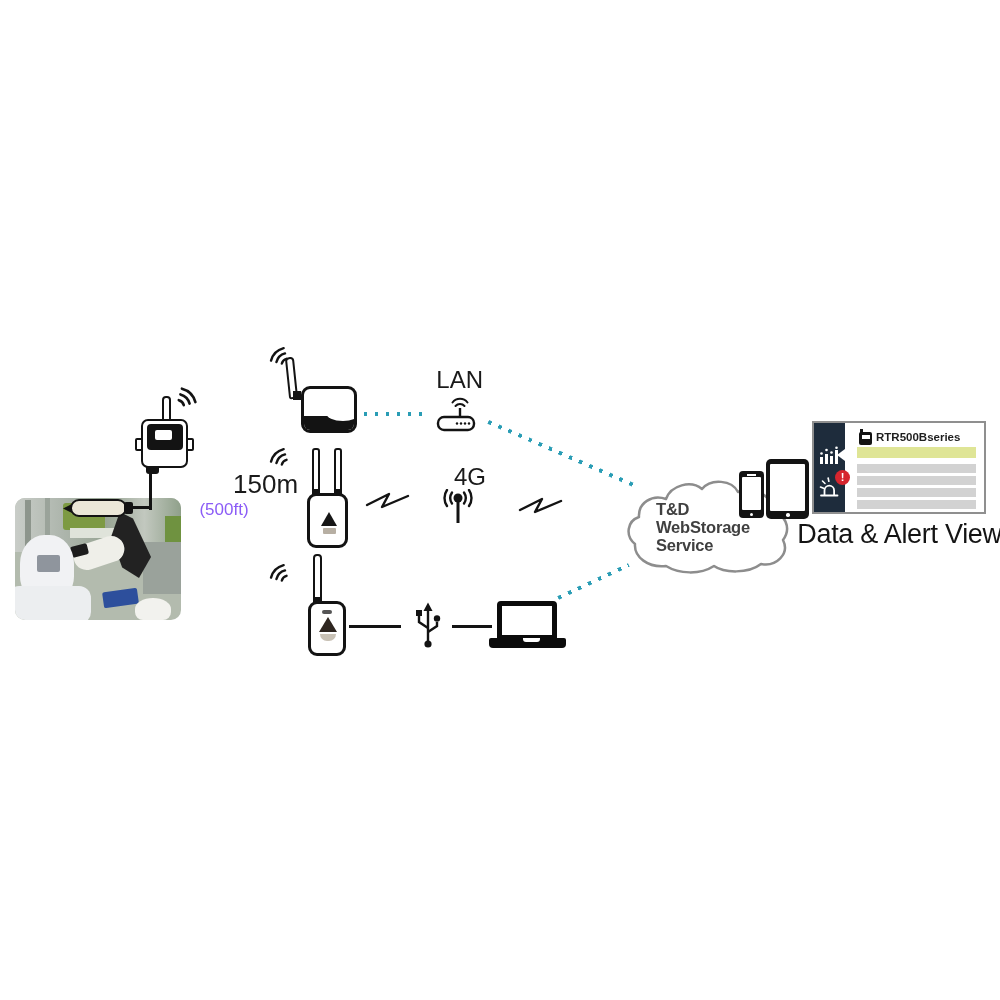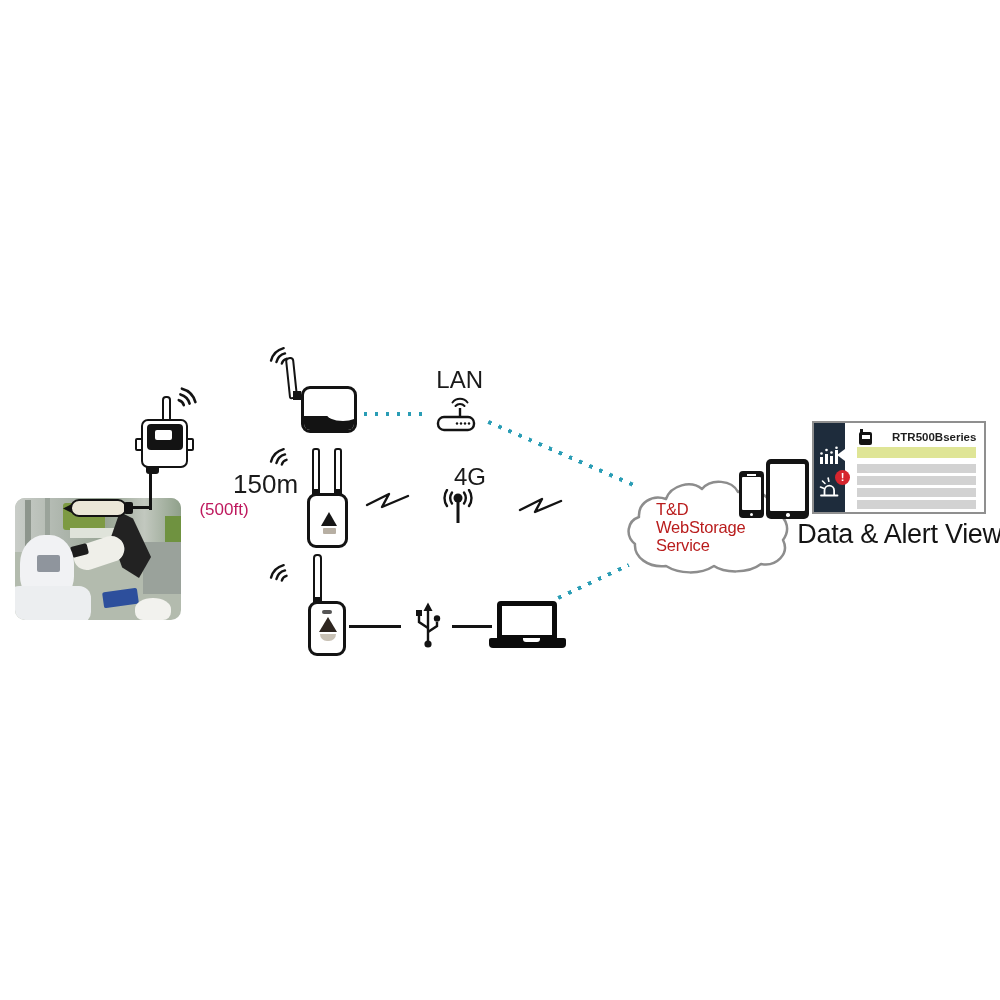--- a/index.html
+++ b/index.html
@@ -12,23 +12,23 @@
   .photo > div{position:absolute;}
 
   
   .dots{height:3.5px;background:repeating-linear-gradient(90deg,#2a9db5 0 3.5px,transparent 3.5px 11px);}
 
   
   .wire{height:2.6px;background:#131313;}
 
   
   .range-main{font-size:26px;font-weight:500;line-height:1.05;color:#1a1a1a;margin-left:43px;}
-  .range-sub{font-size:17px;color:#be185d;margin-top:2px;}
+  .range-sub{font-size:17px;color:#8b5cf6;margin-top:2px;}
   .netlabel{font-size:24px;text-align:right;color:#1a1a1a;}
-  .cloud-text{font-size:16.5px;font-weight:400;line-height:1.08;color:#b91c1c;letter-spacing:-0.2px;}
+  .cloud-text{font-size:16.5px;font-weight:700;line-height:1.08;color:#404040;letter-spacing:-0.2px;}
   .caption{font-size:27px;text-align:center;color:#141414;letter-spacing:-0.3px;}
 
   
   .bs-body{background:#fff;border:3px solid #131313;border-radius:9px;box-sizing:border-box;}
   .ant{background:#fff;border:2.5px solid #131313;box-sizing:border-box;border-radius:4px 4px 2px 2px;}
 
   
   .card{left:812px;top:421px;width:174px;height:93px;background:#fff;border:2px solid #8f8f8f;box-sizing:border-box;}
   .card .sidebar{position:absolute;left:0;top:0;bottom:0;width:31px;background:#1e2c3c;}
   .row{position:absolute;left:43px;width:119px;}
@@ -206,21 +206,21 @@
       </svg>
     </div>
     <div style="position:absolute;left:23px;top:26px;width:0;height:0;border-top:6px solid transparent;border-bottom:6px solid transparent;border-right:8px solid #fff;"></div>
     <div class="badge">!</div>
 
     <div style="position:absolute;left:45px;top:6px;width:13px;height:16px;">
       <div style="position:absolute;left:1px;top:0;width:3px;height:4px;background:#131313;"></div>
       <div style="position:absolute;left:0;top:3px;width:13px;height:13px;background:#131313;border-radius:2px;"></div>
       <div style="position:absolute;left:2.5px;top:6px;width:8px;height:4px;background:#fff;"></div>
     </div>
-    <div style="position:absolute;left:62px;top:8px;font-size:11.5px;font-weight:600;color:#1f1f1f;margin-left:16px;">RTR500Bseries</div>
+    <div style="position:absolute;left:62px;top:8px;font-size:11.5px;font-weight:600;color:#1f1f1f;">RTR500Bseries</div>
 
     <div class="row" style="top:24px;height:11px;background:#dfe596;"></div>
     <div class="row" style="top:41px;height:9px;background:#d2d2d2;"></div>
     <div class="row" style="top:53px;height:9px;background:#d2d2d2;"></div>
     <div class="row" style="top:65px;height:9px;background:#d2d2d2;"></div>
     <div class="row" style="top:77px;height:9px;background:#d2d2d2;"></div>
   </div>
 
   <div class="abs caption" style="left:797px;top:519px;width:205px;">Data &amp; Alert View</div>
 

